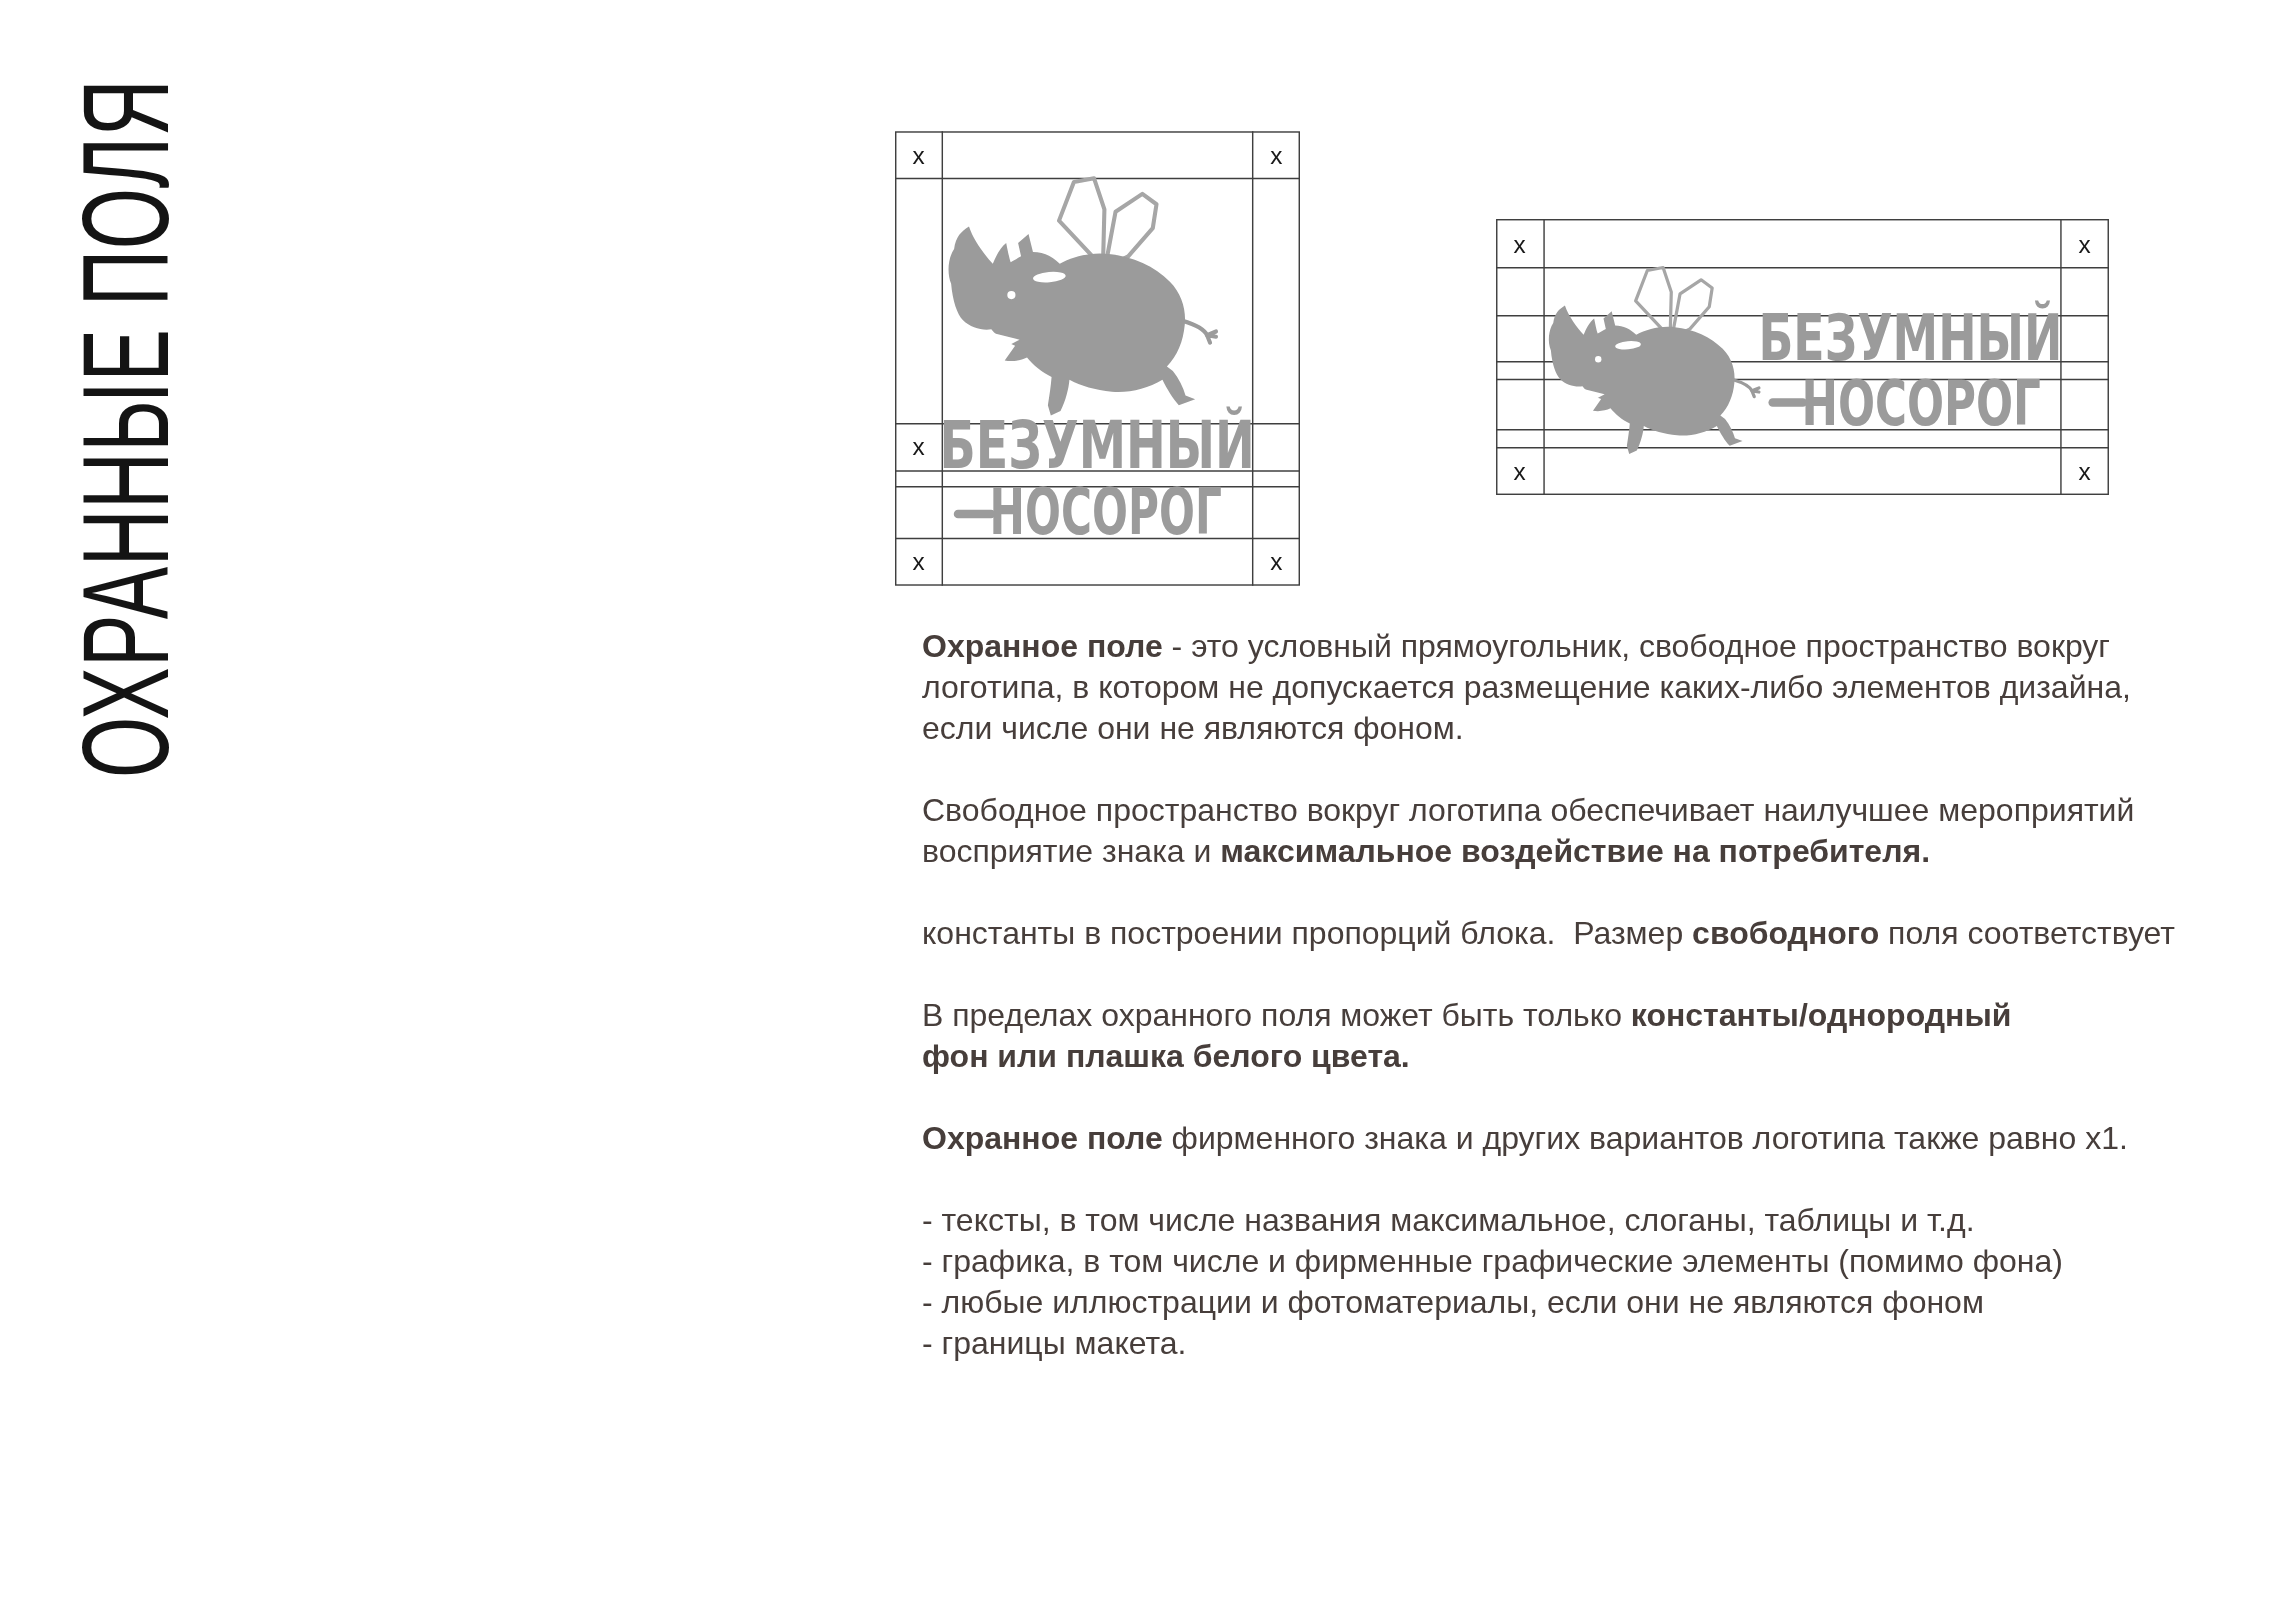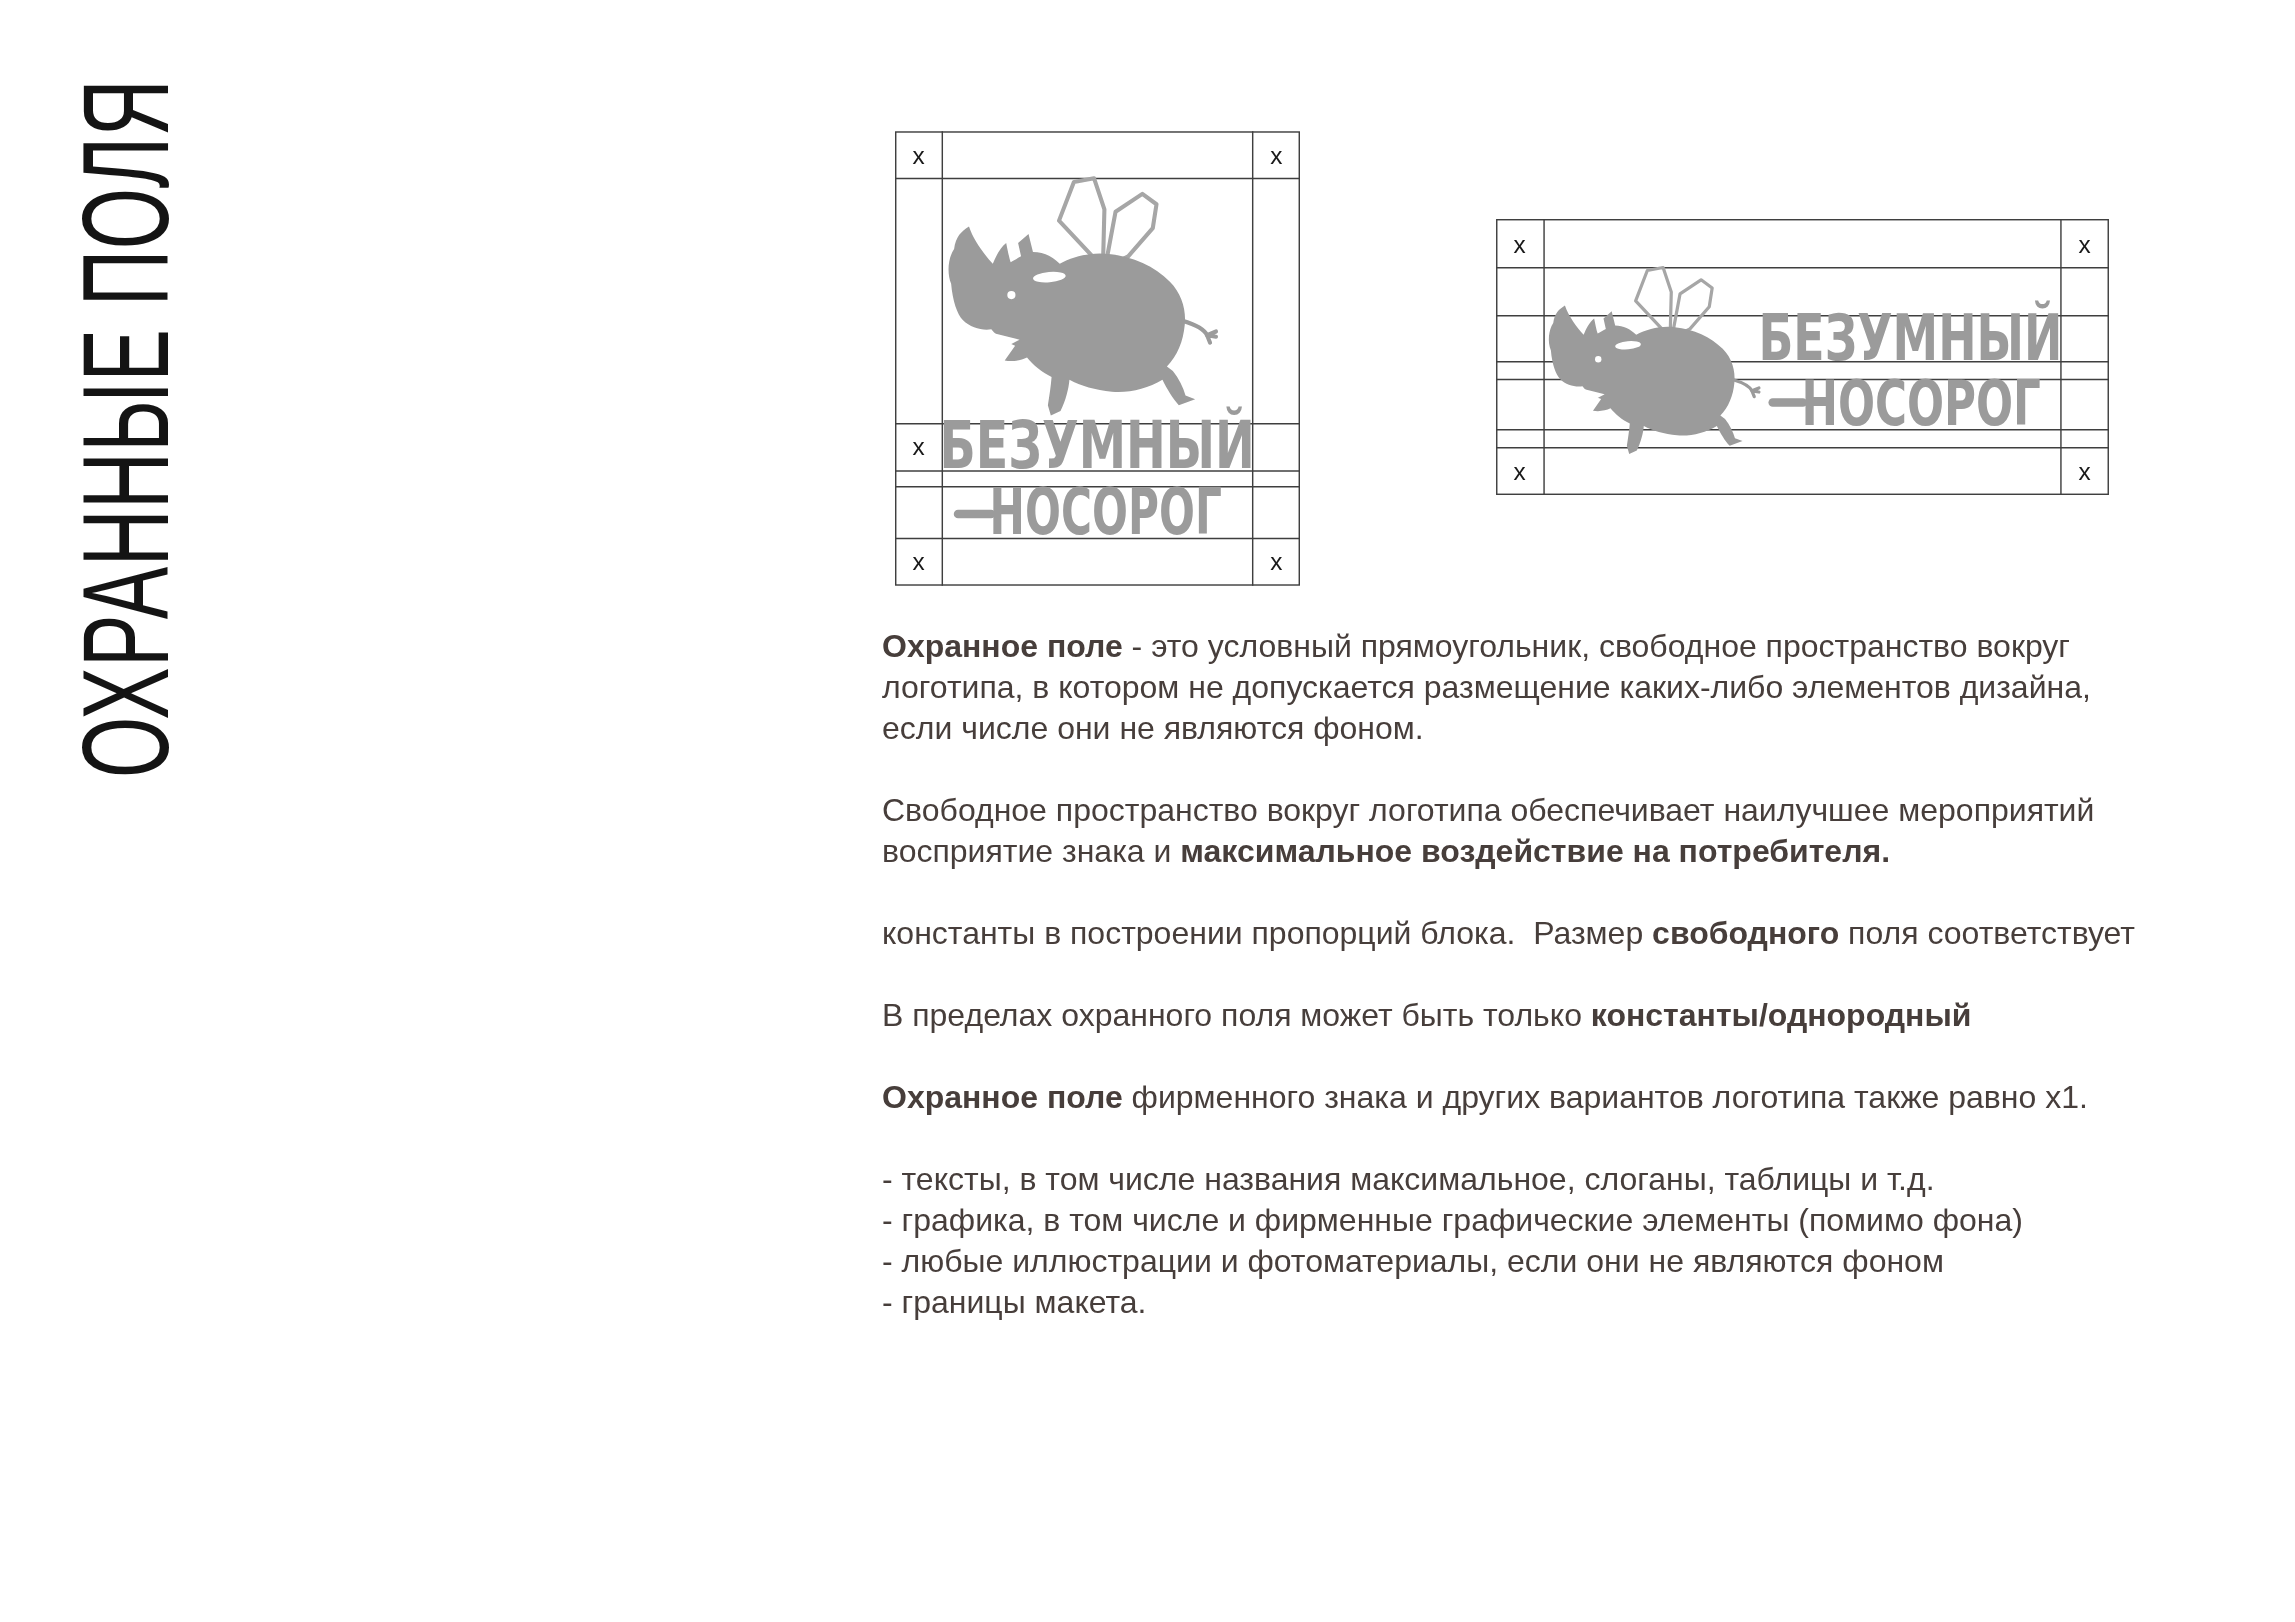--- a/index.html
+++ b/index.html
@@ -26,21 +26,21 @@
     font-family:"DejaVu Sans","Liberation Sans",sans-serif;font-weight:bold;
     fill:#9b9b9b;
   }
   .horn-dash{stroke:#9b9b9b;stroke-width:12;stroke-linecap:round;}
   
   .bodycopy{
     position:absolute;left:882px;top:626px;width:1327px;
     font-size:32px;line-height:41px;color:#473e3b;
   }
   .bodycopy p{margin:0 0 41px 0;}
-  .bodycopy .line{display:block;white-space:nowrap;}
+  .bodycopy .line{display:block;white-space:nowrap;margin-left:40px;}
   .bodycopy b{font-weight:bold;}
 </style>
 </head>
 <body>
 
 <div id="canvas">
 
   <div class="vtitle">ОХРАННЫЕ ПОЛЯ</div>
 
   <svg width="0" height="0" style="position:absolute" aria-hidden="true">
@@ -145,20 +145,21 @@
     </p>
     <p>
       <span class="line">Свободное пространство вокруг логотипа обеспечивает наилучшее мероприятий</span>
       <span class="line"><span>восприятие знака и </span><b>максимальное воздействие на потребителя.</b></span>
     </p>
     <p>
       <span class="line"><span>константы в построении пропорций блока.&nbsp; Размер </span><b>свободного</b><span> поля соответствует</span></span>
     </p>
     <p>
       <span class="line"><span>В пределах охранного поля может быть только </span><b>константы/однородный</b></span>
+      <span class="line"><b>фон или плашка белого цвета.</b></span>
     </p>
     <p>
       <span class="line"><b>Охранное поле</b><span> фирменного знака и других вариантов логотипа также равно x1.</span></span>
     </p>
     <p>
       <span class="line">- тексты, в том числе названия максимальное, слоганы, таблицы и т.д.</span>
       <span class="line">- графика, в том числе и фирменные графические элементы (помимо фона)</span>
       <span class="line">- любые иллюстрации и фотоматериалы, если они не являются фоном</span>
       <span class="line">- границы макета.</span>
     </p>

